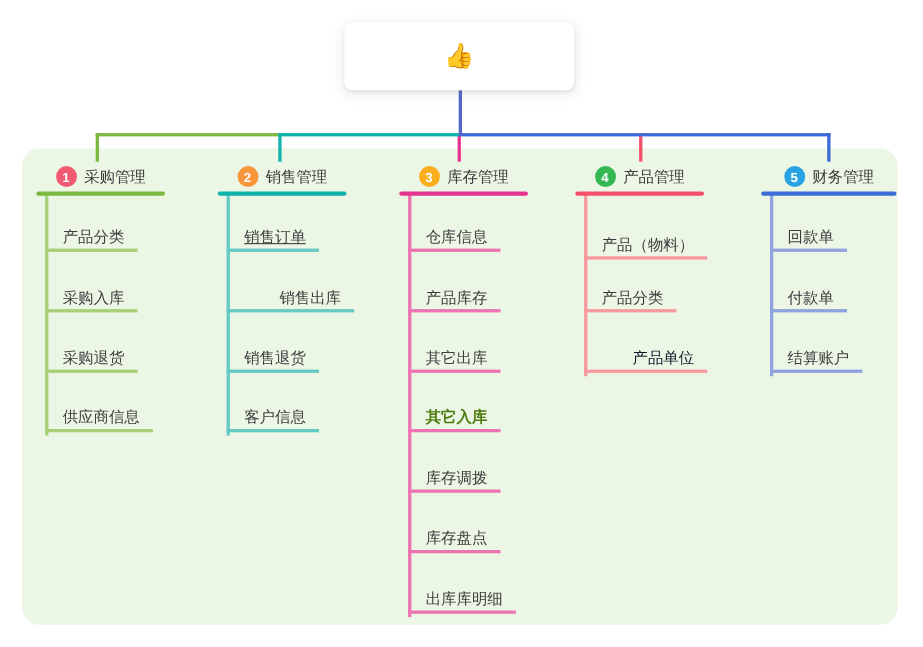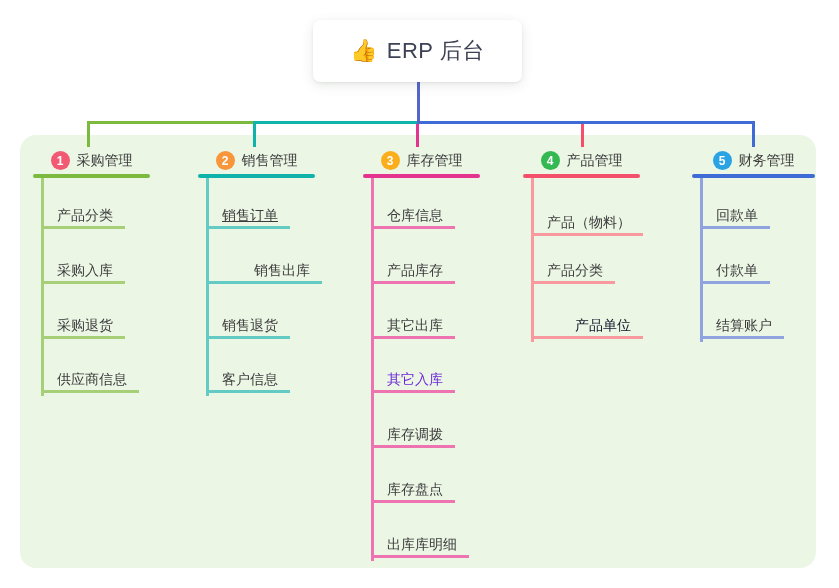--- a/index.html
+++ b/index.html
@@ -26,21 +26,20 @@
                padding:0 12px 0 16px; border-bottom:3px solid; white-space:nowrap; z-index:3; }
 </style>
 </head>
 <body>
 
 <div class="canvas">
   <div class="panel"></div>
 
   <div class="root-node">
     <span class="root-icon">👍</span>
-    <span class="root-title">ERP 后台</span>
   </div>
 
   <div id="connectors">
       <div class="line" style="left: 87px; top: 121px; width: 3px; height: 26px; background: rgb(124, 185, 63); z-index: 1;"></div>
       <div class="line" style="left: 253px; top: 121px; width: 3px; height: 26px; background: rgb(15, 179, 170); z-index: 1;"></div>
       <div class="line" style="left: 416px; top: 121px; width: 3px; height: 26px; background: rgb(229, 52, 143); z-index: 1;"></div>
       <div class="line" style="left: 581px; top: 121px; width: 3px; height: 26px; background: rgb(244, 80, 107); z-index: 1;"></div>
       <div class="line" style="left: 752px; top: 121px; width: 3px; height: 26px; background: rgb(62, 107, 214); z-index: 1;"></div>
       <div class="line" style="left: 87px; top: 121px; width: 166px; height: 3px; background: rgb(124, 185, 63); z-index: 2;"></div>
       <div class="line" style="left: 253px; top: 121px; width: 165px; height: 3px; background: rgb(15, 179, 170); z-index: 2;"></div>
@@ -76,21 +75,21 @@
     <div class="branch-title">
       <span class="badge" style="background: rgb(251, 174, 28);">3</span>
       <span class="branch-label">库存管理</span>
     </div>
     <div class="branch-underline" style="background: rgb(229, 52, 143);"></div>
   </div>
       <div class="trunk" style="left: 371px; top: 176px; height: 384.8px; background: rgb(238, 116, 177);"></div>
       <div class="child-row" style="left: 371px; top: 203px; border-bottom-color: rgb(238, 116, 177); color: rgb(60, 60, 60);">仓库信息</div>
       <div class="child-row" style="left: 371px; top: 257.8px; border-bottom-color: rgb(238, 116, 177); color: rgb(60, 60, 60);">产品库存</div>
       <div class="child-row" style="left: 371px; top: 312.6px; border-bottom-color: rgb(238, 116, 177); color: rgb(60, 60, 60);">其它出库</div>
-      <div class="child-row" style="left: 371px; top: 367.4px; border-bottom-color: rgb(238, 116, 177); color: #6d28d9;">其它入库</div>
+      <div class="child-row" style="left: 371px; top: 367.4px; border-bottom-color: rgb(238, 116, 177); color: #4d7c0f; font-weight: bold;">其它入库</div>
       <div class="child-row" style="left: 371px; top: 422.2px; border-bottom-color: rgb(238, 116, 177); color: rgb(60, 60, 60);">库存调拨</div>
       <div class="child-row" style="left: 371px; top: 477px; border-bottom-color: rgb(238, 116, 177); color: rgb(60, 60, 60);">库存盘点</div>
       <div class="child-row" style="left: 371px; top: 531.8px; border-bottom-color: rgb(238, 116, 177); color: rgb(60, 60, 60);">出库库明细</div>
       <div class="branch" style="left: 523px; width: 117px;">
     <div class="branch-title">
       <span class="badge" style="background: rgb(51, 184, 82);">4</span>
       <span class="branch-label">产品管理</span>
     </div>
     <div class="branch-underline" style="background: rgb(244, 80, 107);"></div>
   </div>

